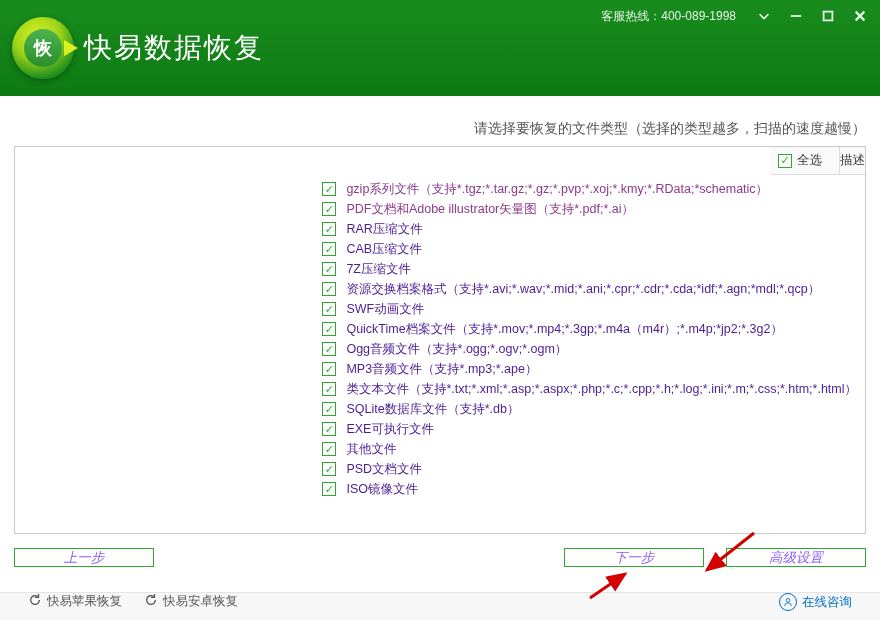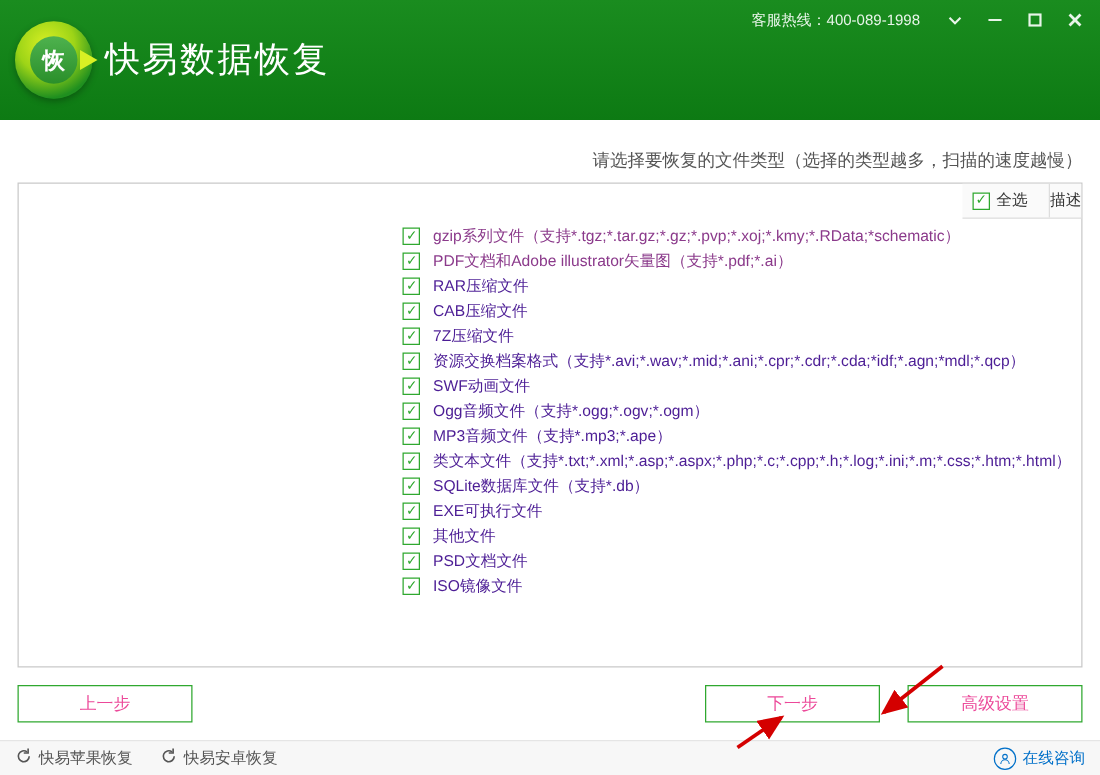--- a/index.html
+++ b/index.html
@@ -107,34 +107,34 @@
 .row-text.visited { color: #8b3a8b; }
 .scrollbar-fake::-webkit-scrollbar { width: 14px; }
 .scrollbar-fake::-webkit-scrollbar-track { background: #f0f0f0; }
 .scrollbar-fake::-webkit-scrollbar-thumb { background: #c0c0c0; }
 
 .button-row {
   margin: 14px 14px 0;
   display: flex; justify-content: space-between; gap: 16px;
 }
 .btn {
-  height: 30px; display: flex; align-items: center; justify-content: center;
-  border: 1px solid #2fa82f; color: #ec4899; background: #fff;
-  font-size: 13.5px; cursor: pointer;
+  height: 19px; display: flex; align-items: center; justify-content: center;
+  border: 1px solid #2fa82f; color: #8b5cf6; background: #fff;
+  font-size: 13.5px; cursor: pointer; font-style: italic;
 }
 .btn-prev { width: 140px; }
 .right-buttons { display: flex; gap: 22px; }
 .btn-adv, .btn-next { width: 140px; }
 
 .footer {
   position: absolute; left: 0; bottom: 0; width: 100%;
   height: 28px; border-top: 1px solid #e5e5e5;
   background: #f7f7f7;
-  display: flex; align-items: center; justify-content: space-between;
-  padding: 0 12px; font-size: 12.5px;
+  display: flex; align-items: flex-start; justify-content: space-between;
+  padding: 0 28px; font-size: 12.5px;
 }
 .footer-left { display: flex; gap: 22px; }
 .footer-link { display: flex; align-items: center; gap: 5px; color: #555; cursor: pointer; }
 .refresh-icon svg { width: 14px; height: 14px; }
 .online {
   display: flex; align-items: center; gap: 5px;
   color: #0070c9; cursor: pointer;
 }
 .online-ic {
   width: 18px; height: 18px; border: 1.5px solid #0070c9; border-radius: 50%;
@@ -217,20 +217,24 @@
         <span class="checkbox checked"></span>
         <span class="row-text">7Z压缩文件</span>
       </div>
       <div class="row">
         <span class="checkbox checked"></span>
         <span class="row-text">资源交换档案格式（支持*.avi;*.wav;*.mid;*.ani;*.cpr;*.cdr;*.cda;*idf;*.agn;*mdl;*.qcp）</span>
       </div>
       <div class="row">
         <span class="checkbox checked"></span>
         <span class="row-text">SWF动画文件</span>
+      </div>
+      <div class="row">
+        <span class="checkbox checked"></span>
+        <span class="row-text">QuickTime档案文件（支持*.mov;*.mp4;*.3gp;*.m4a（m4r）;*.m4p;*jp2;*.3g2）</span>
       </div>
       <div class="row">
         <span class="checkbox checked"></span>
         <span class="row-text">Ogg音频文件（支持*.ogg;*.ogv;*.ogm）</span>
       </div>
       <div class="row">
         <span class="checkbox checked"></span>
         <span class="row-text">MP3音频文件（支持*.mp3;*.ape）</span>
       </div>
       <div class="row">

